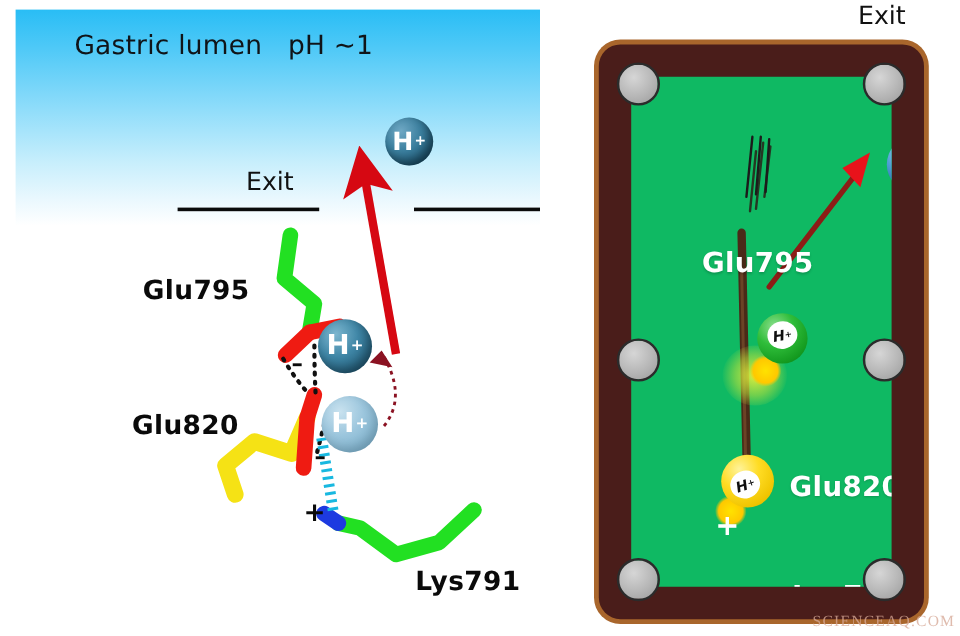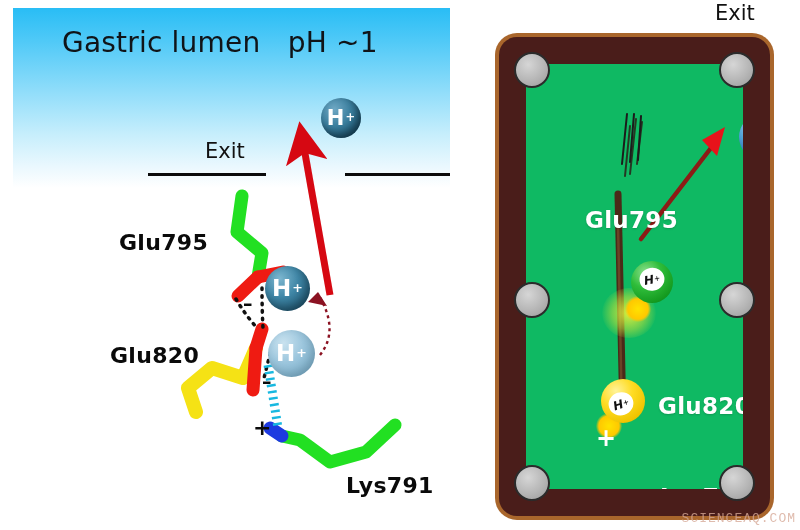--- a/index.html
+++ b/index.html
@@ -30,21 +30,21 @@
         #29bdf5 0%,
         #4fc9f7 18%,
         #8ddcfa 45%,
         #c6eefc 70%,
         #eaf8fe 88%,
         #ffffff 100%);
   }
   #lumen-label {
     position: absolute;
     left: 62px; top: 26px;
-    font-size: 28px;
+    font-size: 22px;
     color: #101418;
     letter-spacing: .2px;
     white-space: pre;
   }
   #exit-label-left {
     position: absolute;
     left: 205px; top: 139px;
     font-size: 21px;
     color: #111;
   }
@@ -238,21 +238,21 @@
     line-height: 1;
   }
   #plus-right { left: 70px; top: 362px; }
 
   #watermark {
     position: absolute;
     right: 4px; bottom: 4px;
     font-size: 13px;
     letter-spacing: 1px;
     color: rgba(214,168,150,.78);
-    font-family: Liberation Mono, monospace;
+    font-family: Liberation Serif, serif;
   }
 </style>
 </head>
 <body>
 
 <div id="figure">
 
   <div id="left-panel">
 
     <div id="lumen-gradient"></div>

